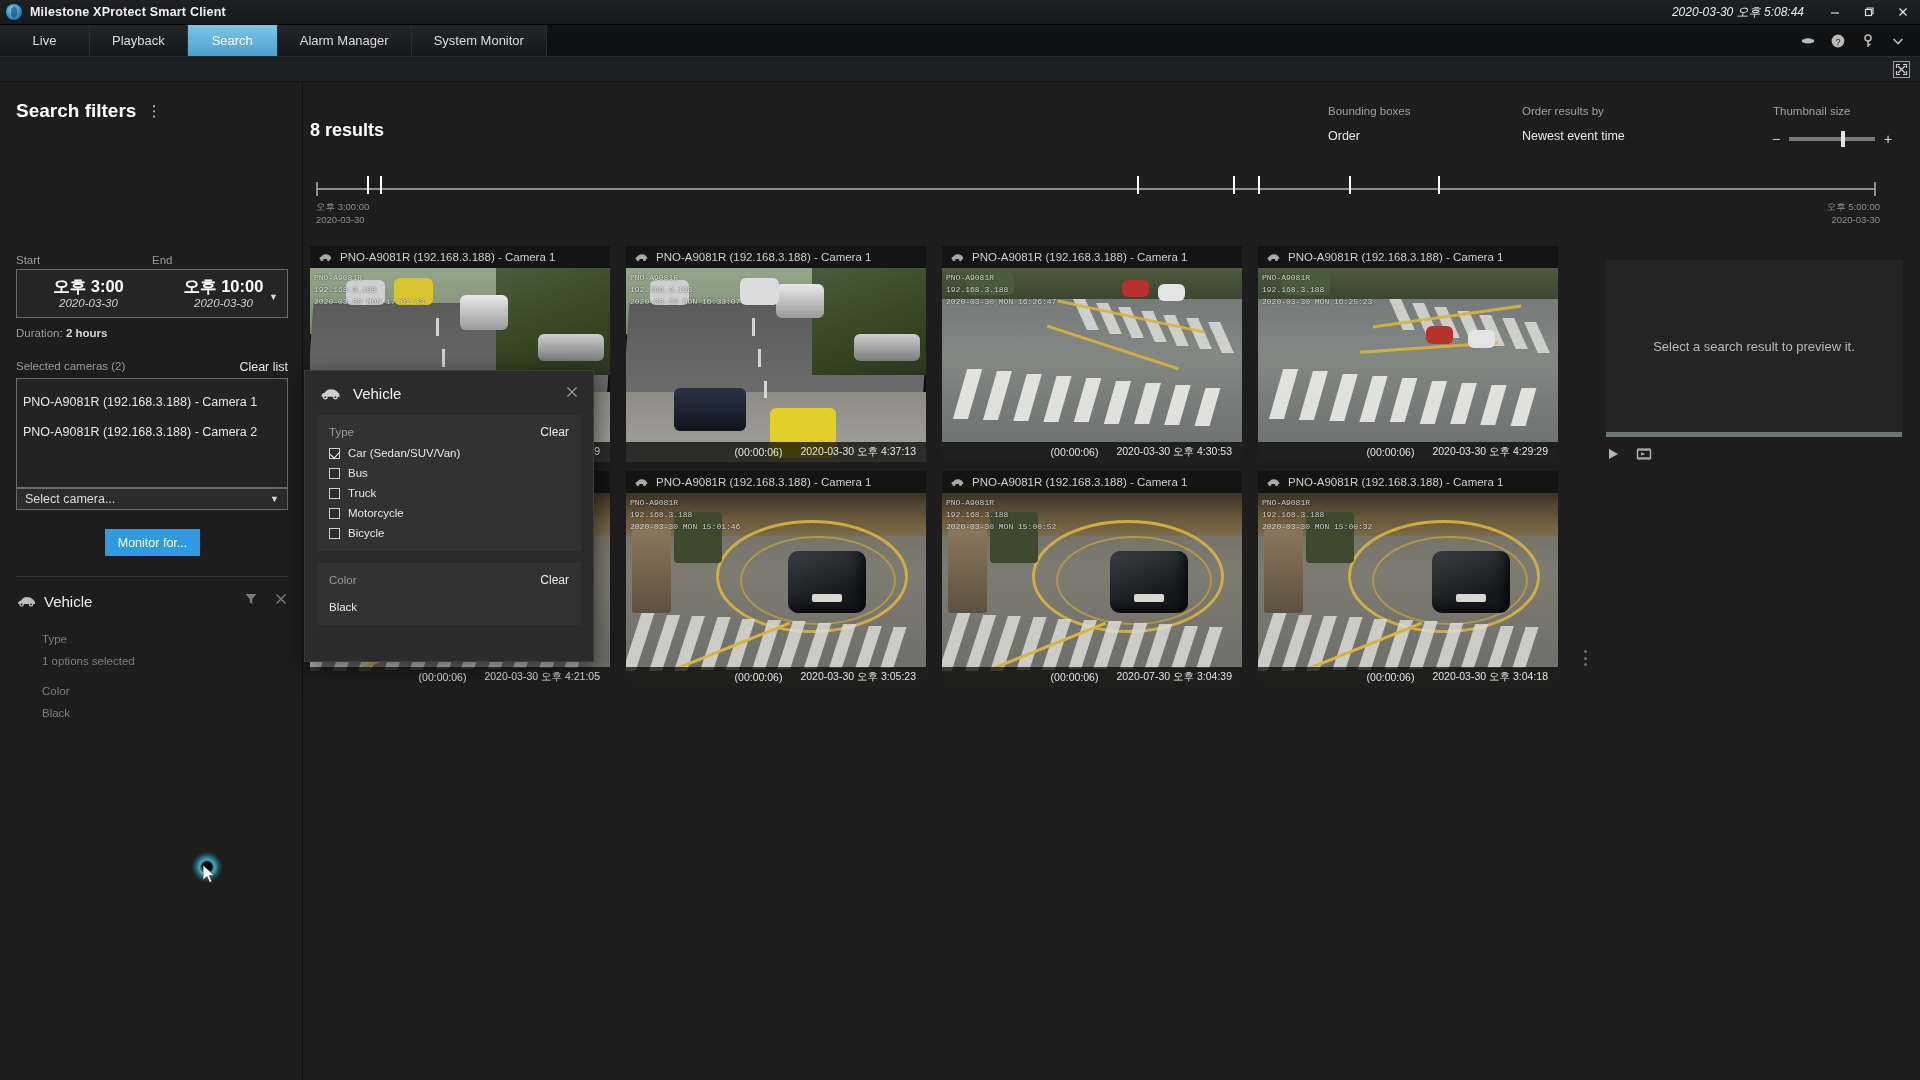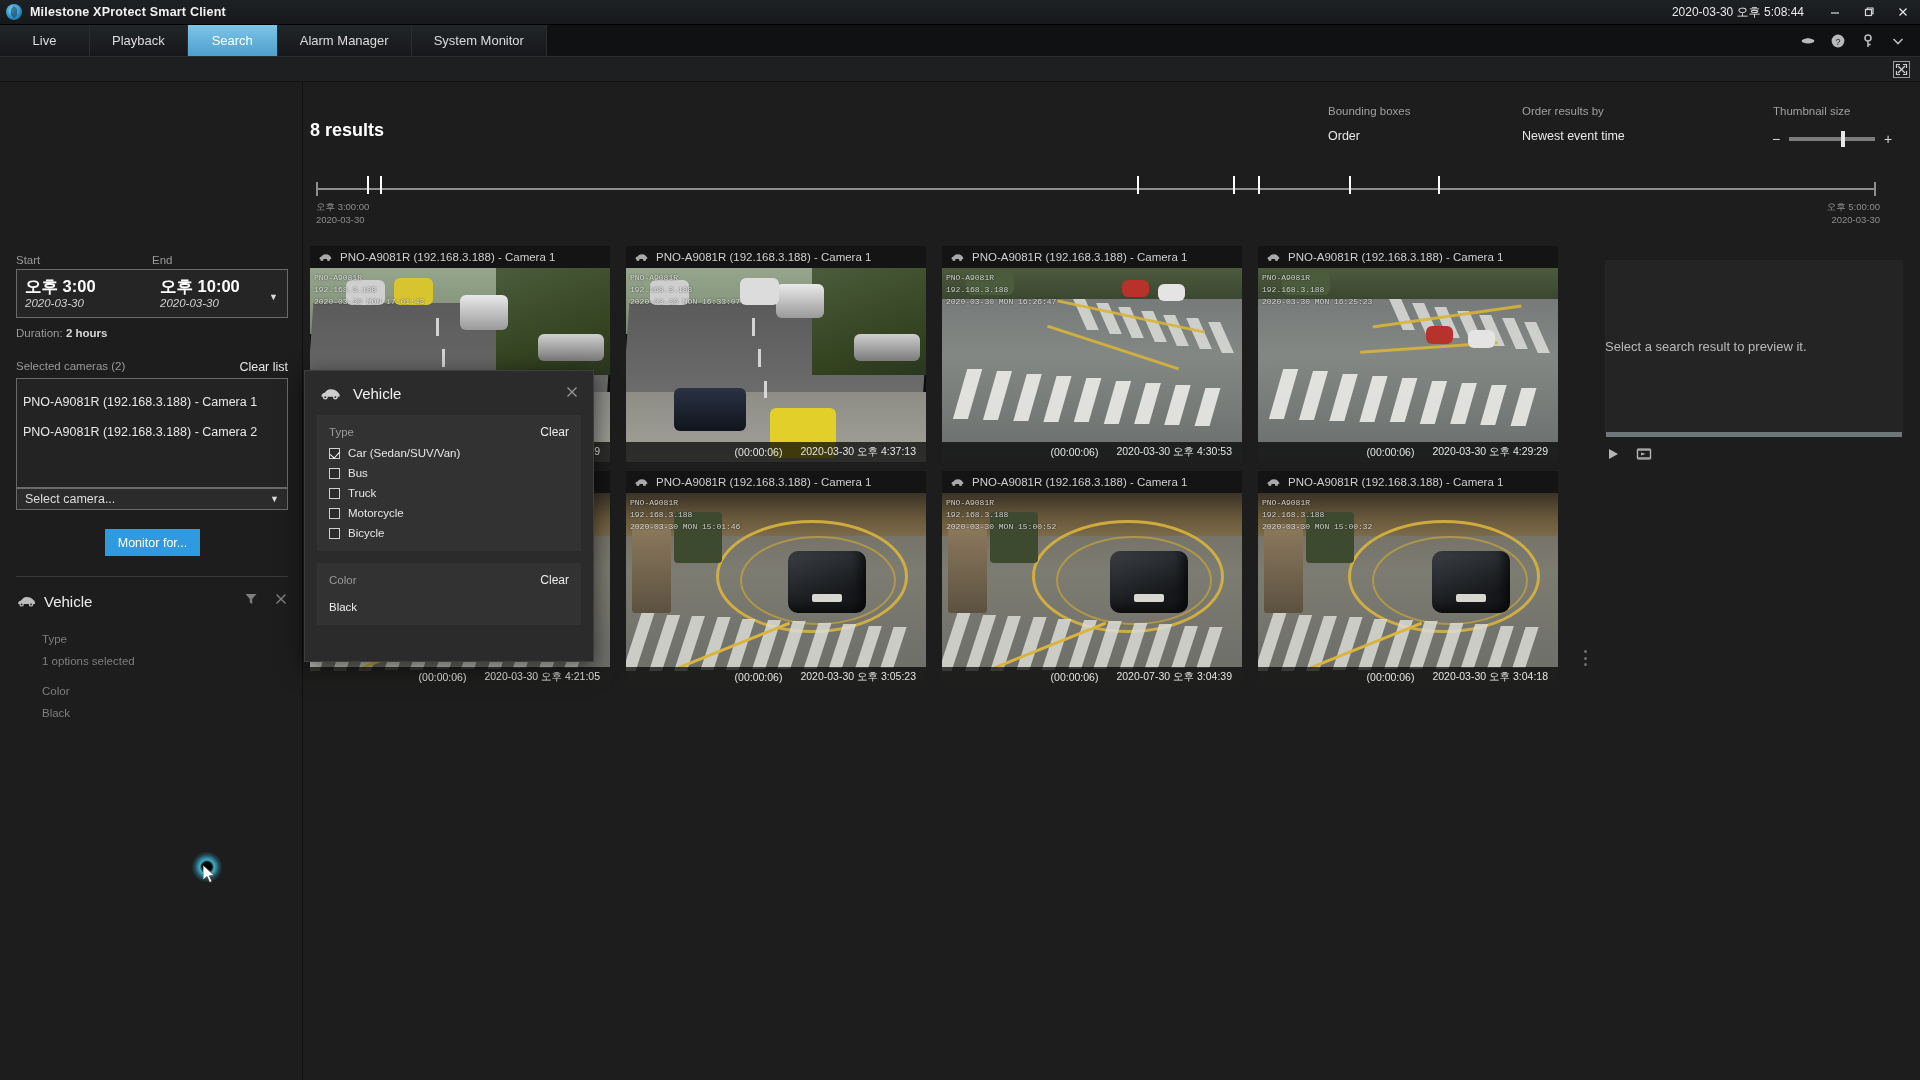--- a/index.html
+++ b/index.html
@@ -23,21 +23,21 @@
     border-radius:50%;
     background: radial-gradient(circle at 40% 35%, #7fd4f5 0%, #2f8fc4 55%, #15496a 100%);
     position:relative;
   }
   #app-logo:before{
     content:""; position:absolute; left:5px; top:2px; width:6px; height:12px;
     background:#0d3550; opacity:.55;
     clip-path: polygon(50% 0%, 100% 25%, 100% 75%, 50% 100%, 0% 75%, 0% 25%);
   }
   #app-title { font-size:12.5px; font-weight:bold; color:#f2f2f2; letter-spacing:.2px;}
-  #titlebar-right { margin-left:auto; display:flex; align-items:center; height:25px;}
+  #titlebar-right { margin-left:auto; display:flex; align-items:center; height:25px;font-style:italic;}
   #clock { font-size:12px; color:#e9e9e9; padding-right:14px; }
   .winbtn {
     width:34px; height:25px; display:flex;align-items:center;justify-content:center;
     color:#d8d8d8; font-size:12px;
   }
   .winbtn svg { display:block; }
 
   
   #tabbar {
     position:absolute; left:0; top:25px; width:1920px; height:32px;
@@ -82,21 +82,21 @@
   #filters-kebab { margin-left:10px; color:#cfcfcf; font-size:15px; letter-spacing:1px; line-height:12px;}
 
   .fieldlabel { font-size:11.5px; color:#9a9a9a; }
   #timerow { position:absolute; left:16px; top:172px; width:272px; }
   #time-labels { display:flex; }
   #time-labels .fieldlabel:first-child { width:136px; }
   #timebox {
     margin-top:3px; height:49px; border:1px solid #6a6a6a; background:#252525;
     display:flex; align-items:center; position:relative;
   }
-  .timecell { width:136px; padding-left:8px; }
+  .timecell { width:136px; padding-left:8px;text-align:center; }
   .timecell .t1 { font-size:16.5px; font-weight:bold; color:#ffffff; line-height:19px;}
   .timecell .t2 { font-size:11.5px; color:#cfcfcf; font-style:italic; line-height:14px;}
   #timebox-caret { position:absolute; right:9px; top:22px; color:#dcdcdc; font-size:9px;}
 
   #duration { position:absolute; left:16px; top:245px; font-size:11.5px; color:#9a9a9a;}
   #duration b { color:#d8d8d8; font-weight:bold; }
 
   #camrow { position:absolute; left:16px; top:278px; width:272px; display:flex; }
   #camrow .fieldlabel { flex:1; }
   #clearlist { font-size:12.5px; color:#e6e6e6; }
@@ -227,21 +227,21 @@
   .optrow{ display:flex; align-items:center; margin-top:8px; }
   .cbx{ width:11px;height:11px;border:1px solid #cfcfcf; background:#2b2b2b; position:relative; }
   .cbx.on:after{ content:""; position:absolute; left:2px; top:0px; width:5px;height:8px;
     border:solid #ffffff; border-width:0 1.6px 1.6px 0; transform:rotate(42deg);}
   .optlabel{ font-size:11.5px; color:#e6e6e6; margin-left:8px;}
   #vp-colorval{ font-size:11.5px; color:#ededed; margin-top:14px; }
 
   
   #rightpanel { position:absolute; left:1595px; top:245px; width:310px; height:215px; background:#1d1d1d;}
   #preview-box { position:absolute; left:1605px; top:260px; width:298px; height:173px;
-     background:#242424; display:flex; align-items:center; justify-content:flex-start;}
+     background:#242424; display:flex; align-items:center; justify-content:center;}
   #preview-text { font-size:13px; color:#b9b9b9; }
   #preview-bar { position:absolute; left:1606px; top:432px; width:296px; height:5px; background:#6e7777;}
   #preview-ctrls { position:absolute; left:1606px; top:443px; width:296px; height:22px; display:flex; align-items:center; gap:16px;}
   #preview-ctrls .pc { color:#b4b4b4; display:flex;align-items:center;}
 
   #vsplitter { position:absolute; left:1584px; top:650px; width:6px; height:16px; color:#6e6e6e;
      display:flex; flex-direction:column; justify-content:space-between; }
   #vsplitter i{ display:block;width:3px;height:3px;background:#6e6e6e;border-radius:50%;}
 </style>
 </head>
@@ -324,20 +324,24 @@
     <polyline points="8,1.5 11.5,1.5 11.5,5" fill="none" stroke="#cfcfcf" stroke-width="1.2"></polyline>
     <polyline points="11.5,8 11.5,11.5 8,11.5" fill="none" stroke="#cfcfcf" stroke-width="1.2"></polyline>
     <polyline points="5,11.5 1.5,11.5 1.5,8" fill="none" stroke="#cfcfcf" stroke-width="1.2"></polyline>
     <line x1="3" y1="3" x2="10" y2="10" stroke="#cfcfcf" stroke-width="1.2"></line>
     <line x1="10" y1="3" x2="3" y2="10" stroke="#cfcfcf" stroke-width="1.2"></line>
   </svg>
 </div>
 
 <div id="leftpanel">
 
+  <div id="filters-header">
+    <div id="filters-title">Search filters</div>
+    <div id="filters-kebab">⋮</div>
+  </div>
 
   <div id="timerow">
     <div id="time-labels">
       <div class="fieldlabel">Start</div>
       <div class="fieldlabel">End</div>
     </div>
     <div id="timebox">
       <div class="timecell">
         <div class="t1">오후 3:00</div>
         <div class="t2">2020-03-30</div>

